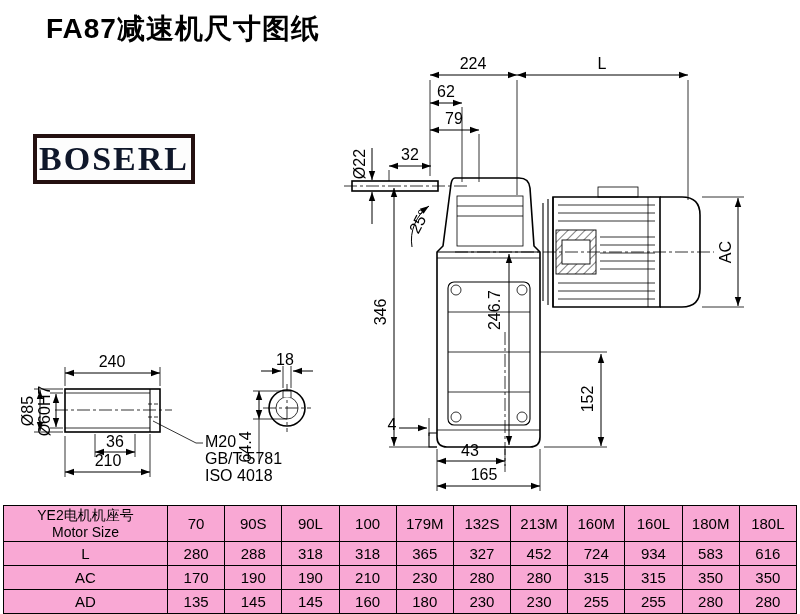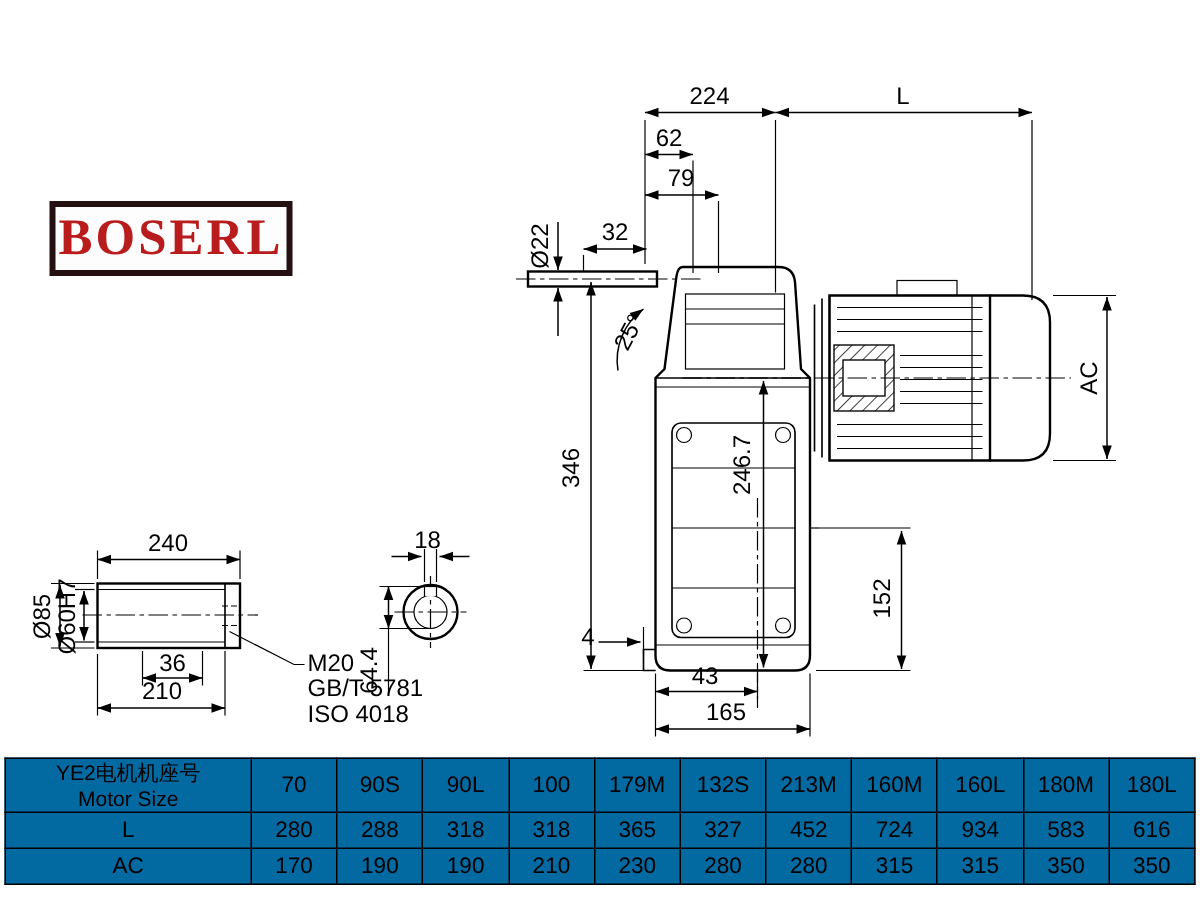--- a/index.html
+++ b/index.html
@@ -1,43 +1,44 @@
 <!DOCTYPE html>
 <html><head>
 <meta charset="utf-8">
 <style>
   * { margin:0; padding:0; box-sizing:border-box; }
   html,body { background:#ffffff; }
   body { width:800px; height:614px; font-family:"Liberation Sans",sans-serif; position:relative; overflow:hidden; }
   .sheet { position:relative; width:800px; height:614px; background:#fff; }
   .title { position:absolute; left:46px; top:10px; font-size:28px; font-weight:bold; color:#000; letter-spacing:1px; white-space:nowrap; }
   .logo { position:absolute; left:33px; top:134px; width:162px; height:50px; border:4px solid #241010; background:#fdfdfd; display:flex; align-items:center; justify-content:center; }
-  .logo span { font-family:"Liberation Serif",serif; font-size:34px; font-weight:bold; color:#b91c1c; letter-spacing:2px; }
+  .logo span { font-family:"Liberation Serif",serif; font-size:34px; font-weight:bold; color:#0f172a; letter-spacing:2px; }
   svg.drawing { position:absolute; left:0; top:0; }
   svg.drawing text { font-family:"Liberation Sans",sans-serif; font-size:16px; fill:#000; text-anchor:middle; }
   svg.drawing text.as { text-anchor:start; }
   .out  { stroke:#000; stroke-width:1.6; fill:none; }
   .med  { stroke:#000; stroke-width:1.1; fill:none; }
   .thin { stroke:#000; stroke-width:0.8; fill:none; }
   .cl   { stroke:#000; stroke-width:0.8; fill:none; stroke-dasharray:13 3 3 3; }
   .ext  { stroke:#000; stroke-width:0.8; fill:none; }
   .dim  { stroke:#000; stroke-width:1; fill:none; marker-start:url(#arr); marker-end:url(#arr); }
   .dime { stroke:#000; stroke-width:1; fill:none; marker-end:url(#arr); }
   .hole { stroke:#000; stroke-width:0.8; fill:none; stroke-dasharray:4 2; }
-  table.dim-table { position:absolute; left:3px; top:505px; width:794px; border-collapse:collapse; table-layout:fixed; background:#0369a1; }
+  table.dim-table { position:absolute; left:3px; top:505px; width:794px; border-collapse:collapse; table-layout:fixed; background:#f9a8d4; }
   table.dim-table th, table.dim-table td { border:1px solid #000; text-align:center; vertical-align:middle; font-size:15px; font-weight:normal; color:#000; padding:0; }
   table.dim-table thead th { height:36px; }
   table.dim-table tbody td { height:24px; }
   table.dim-table th div { line-height:17px; font-size:14px; }
 </style>
 </head>
 <body>
 
 <div class="sheet">
 
+  <div class="title">FA87减速机尺寸图纸</div>
 
   <div class="logo">
     <span>BOSERL</span>
   </div>
 
   <svg class="drawing" width="800" height="506" viewBox="0 0 800 506">
     <defs>
       <marker id="arr" viewBox="0 0 10 10" refX="9.5" refY="5" markerWidth="10" markerHeight="10" orient="auto-start-reverse">
         <path d="M0.5,1.8 L9.5,5 L0.5,8.2 Z" fill="#000"></path>
       </marker>
@@ -263,16 +264,30 @@
           <td>190</td>
           <td>210</td>
           <td>230</td>
           <td>280</td>
           <td>280</td>
           <td>315</td>
           <td>315</td>
           <td>350</td>
           <td>350</td>
         </tr>
+        <tr>
+          <td>AD</td>
+          <td>135</td>
+          <td>145</td>
+          <td>145</td>
+          <td>160</td>
+          <td>180</td>
+          <td>230</td>
+          <td>230</td>
+          <td>255</td>
+          <td>255</td>
+          <td>280</td>
+          <td>280</td>
+        </tr>
       </tbody>
     </table>
 
 </div>
 
 </body></html>

